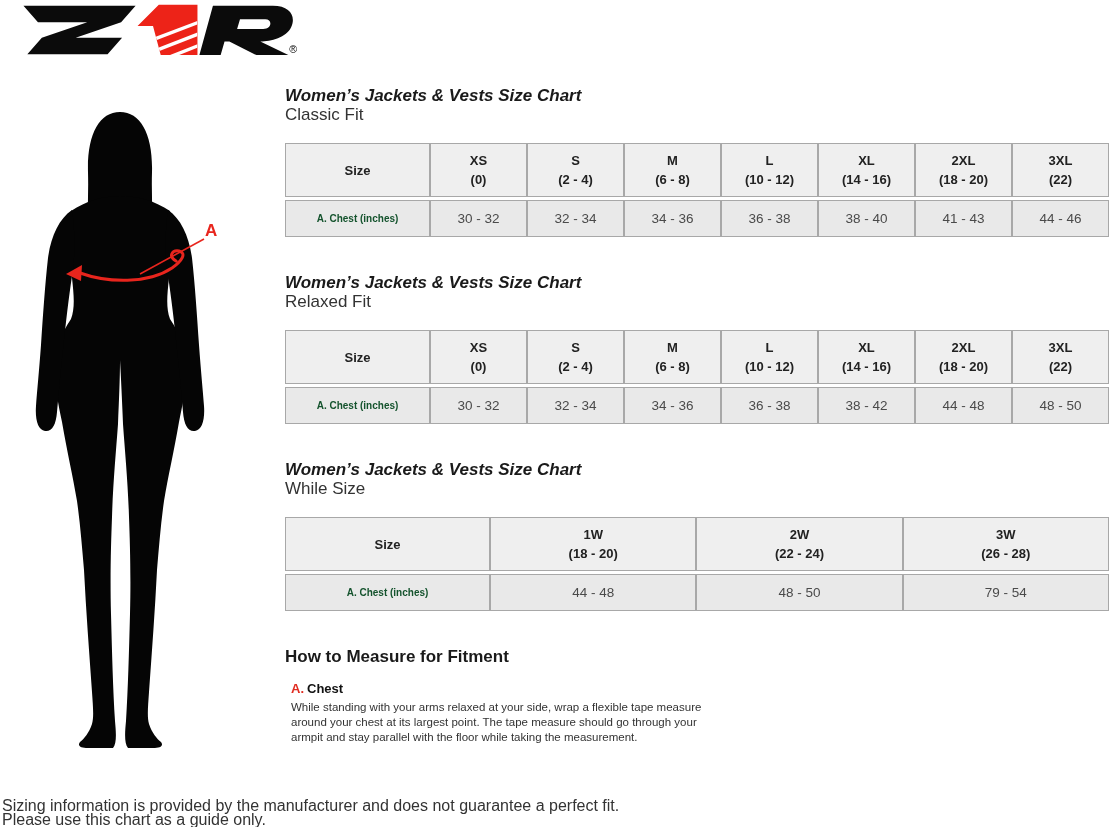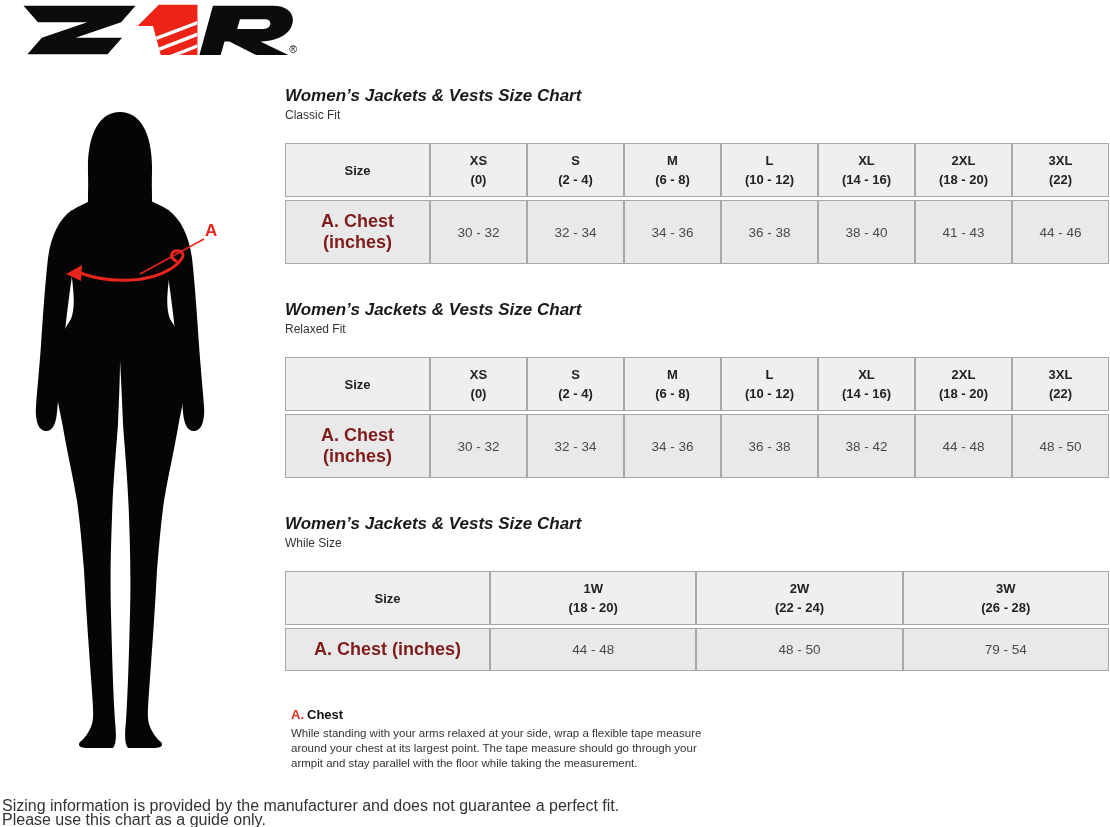--- a/index.html
+++ b/index.html
@@ -9,28 +9,28 @@
   
   .logo{position:absolute;left:8px;top:2px;width:290px;height:54px;}
 
   
   .figure{position:absolute;left:0;top:100px;width:270px;height:660px;}
 
   
   .content{position:absolute;left:285px;top:86px;width:824px;}
   .section{margin:0 0 33px 0;}
   .section-title{font-size:17px;font-weight:700;line-height:20px;margin:0;color:#1a1a1a;font-style:italic;}
-  .section-sub{font-size:12px;line-height:16px;color:#333;margin:1px 0 17px 0;}
+  .section-sub{font-size:17px;line-height:16px;color:#333;margin:1px 0 17px 0;}
 
   table.size-table{width:100%;border-collapse:separate;border-spacing:0 3px;text-align:center;table-layout:fixed;}
   table.size-table th,table.size-table td{border:1px solid #a8a8a8;vertical-align:middle;}
   table.size-table th{background:#efefef;font-size:13px;font-weight:700;color:#222;
                       padding:7px 2px;line-height:19px;}
   table.size-table td{background:#e9e9e9;font-size:13.5px;font-weight:400;color:#4a4a4a;padding:10px 2px;}
-  table.size-table td.row-label{font-weight:700;color:#7f1d1d;font-size:18px;}
+  table.size-table td.row-label{font-weight:700;color:#14532d;font-size:10px;}
   .t7 col.c-label{width:145px;}
   .t3 col.c-label{width:205px;}
 
   
   .measure{margin-top:7px;}
   .measure-title{font-size:17px;font-weight:700;line-height:20px;margin:0;color:#1a1a1a;}
   .measure-item{margin:14px 0 0 6px;}
   .measure-item-head{font-size:13px;font-weight:700;color:#111;}
   .measure-key{color:#e02b20;margin-right:3px;}
   .measure-desc{font-size:11.5px;line-height:15px;color:#333;max-width:414px;margin:4px 0 0 0;}
@@ -234,20 +234,21 @@
           <td class="row-label">A. Chest (inches)</td>
           <td>44 - 48</td>
           <td>48 - 50</td>
           <td>79 - 54</td>
         </tr>
       </tbody>
         </table>
     </div>
 
     <div class="measure">
+      <h2 class="measure-title">How to Measure for Fitment</h2>
       <div class="measure-item">
         <div class="measure-item-head">
           <span class="measure-key">A.</span><span>Chest</span>
         </div>
         <p class="measure-desc">While standing with your arms relaxed at your side, wrap a flexible tape measure around your chest at its largest point. The tape measure should go through your armpit and stay parallel with the floor while taking the measurement.</p>
       </div>
     </div>
 
   </div>
 

